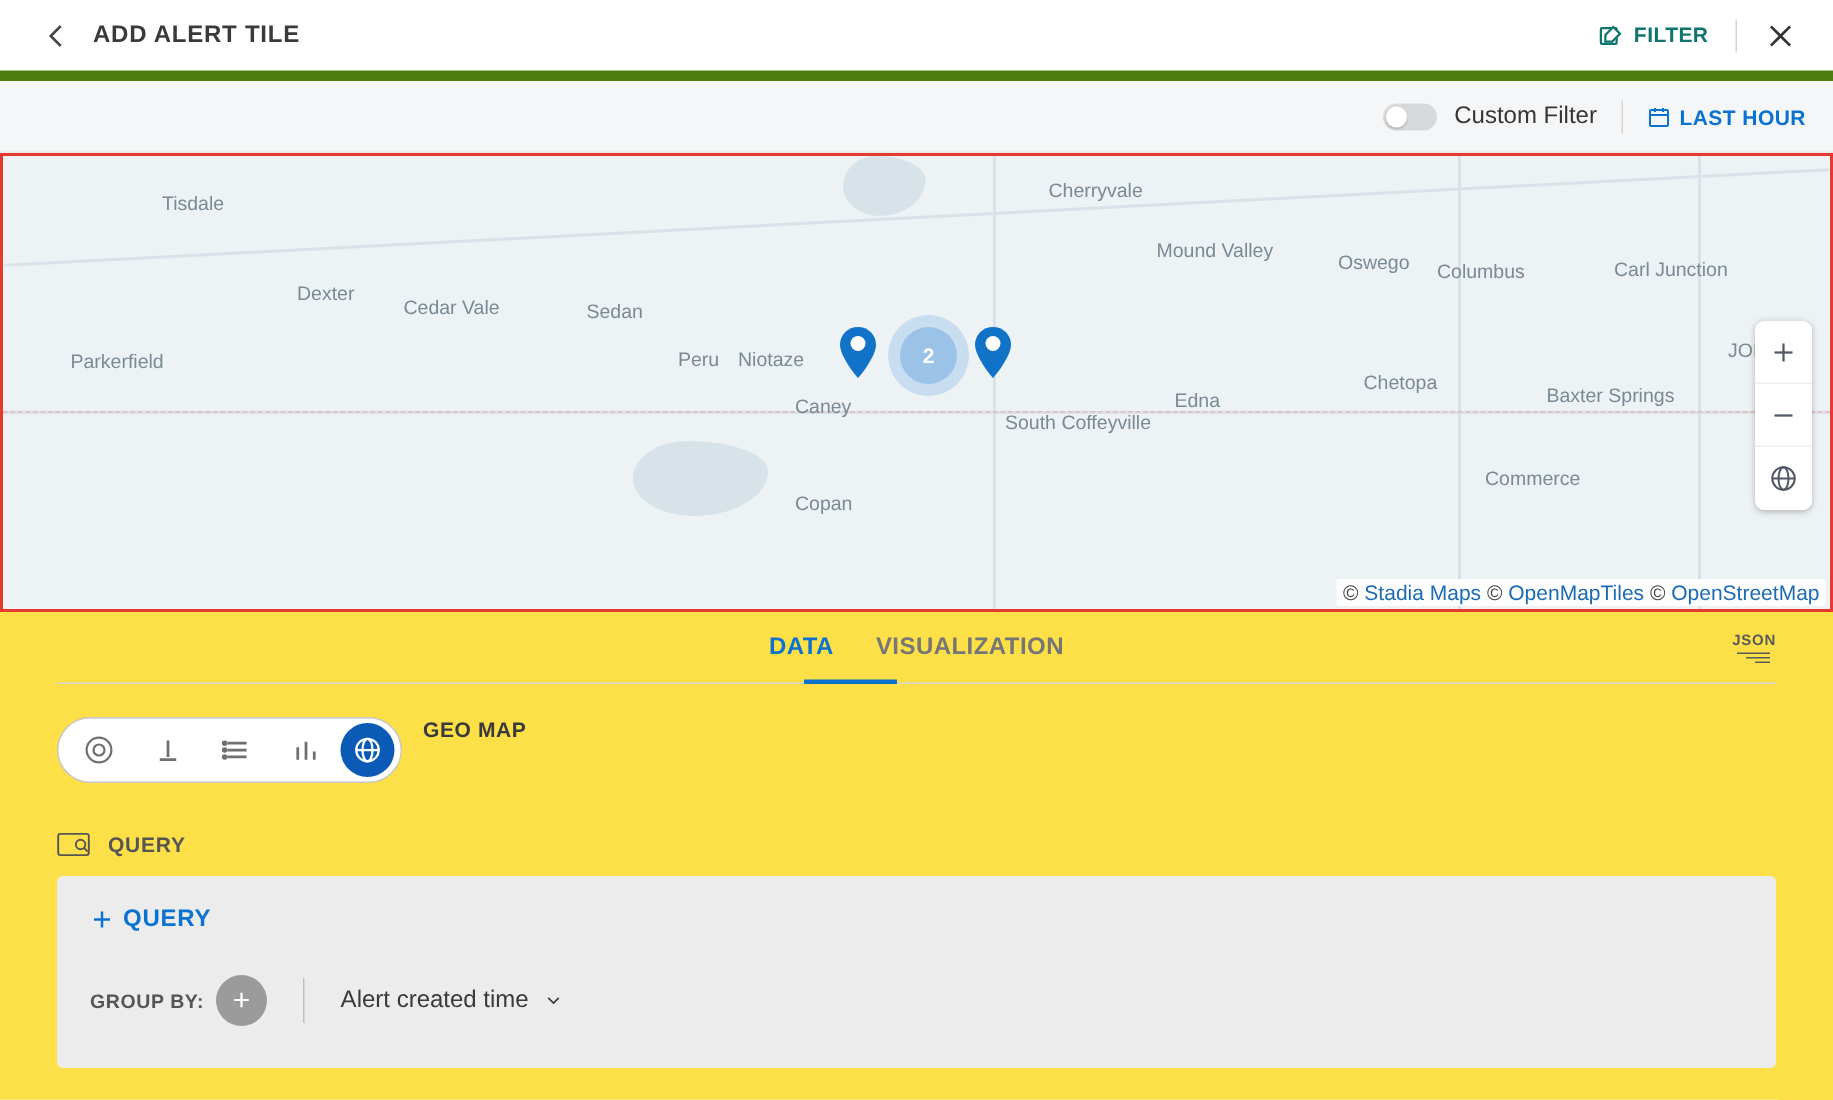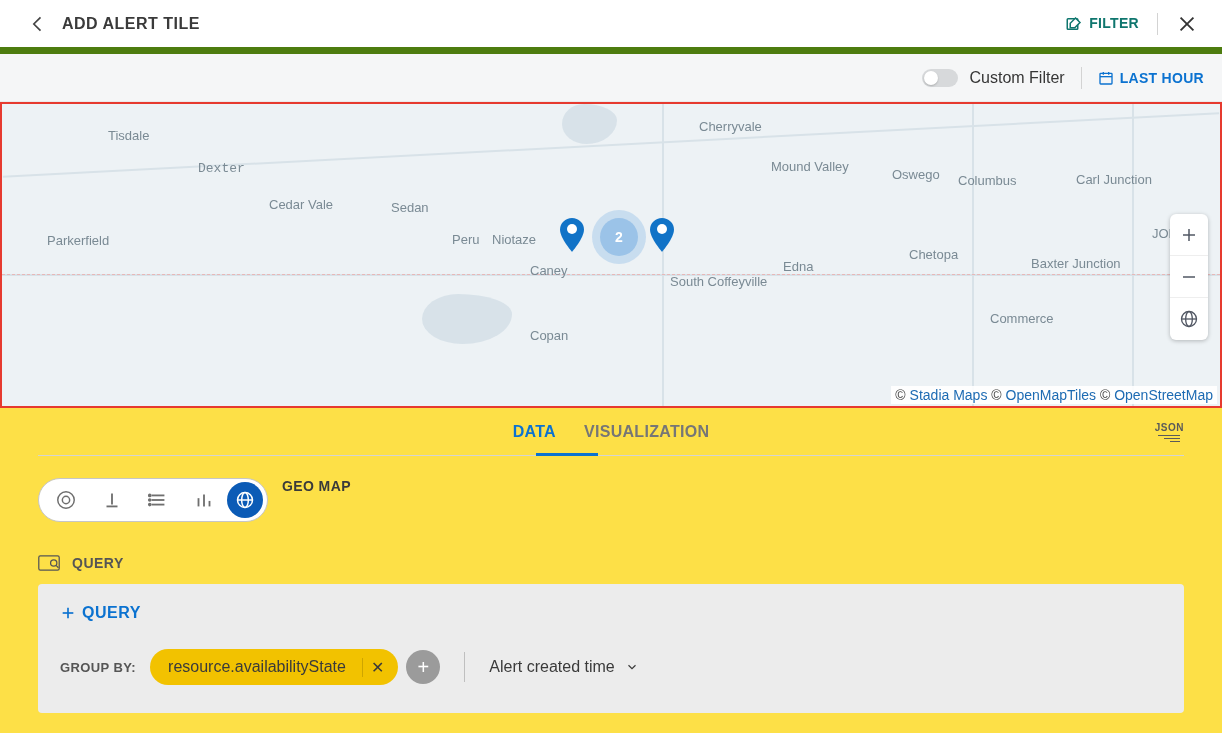--- a/index.html
+++ b/index.html
@@ -123,35 +123,35 @@
     <div class="road" style="left:0; top:170px; width:100%; height:2px;"></div>
     <div class="road" style="left:660px; top:0; width:2px; height:100%;"></div>
     <div class="road" style="left:970px; top:0; width:2px; height:100%;"></div>
     <div class="road" style="left:1130px; top:0; width:2px; height:100%;"></div>
     <div class="dash-border" style="top:170px;"></div>
 
     <div class="blob" style="left:560px; top:0; width:55px; height:40px;"></div>
     <div class="blob" style="left:420px; top:190px; width:90px; height:50px;"></div>
 
     <span class="city" style="left:106px; top:24px;">Tisdale</span>
-    <span class="city" style="left:196px; top:57px;font-family:Liberation Mono, monospace;">Dexter</span>
+    <span class="city" style="left:196px; top:84px;">Dexter</span>
     <span class="city" style="left:267px; top:93px;">Cedar Vale</span>
     <span class="city" style="left:389px; top:96px;">Sedan</span>
     <span class="city" style="left:450px; top:128px;">Peru</span>
     <span class="city" style="left:490px; top:128px;">Niotaze</span>
     <span class="city" style="left:528px; top:159px;">Caney</span>
     <span class="city" style="left:528px; top:224px;">Copan</span>
     <span class="city" style="left:697px; top:15px;">Cherryvale</span>
     <span class="city" style="left:769px; top:55px;">Mound Valley</span>
     <span class="city" style="left:668px; top:170px;">South Coffeyville</span>
     <span class="city" style="left:781px; top:134px;margin-top:21px;">Edna</span>
     <span class="city" style="left:890px; top:63px;">Oswego</span>
     <span class="city" style="left:907px; top:143px;">Chetopa</span>
     <span class="city" style="left:956px; top:69px;">Columbus</span>
-    <span class="city" style="left:1029px; top:152px;">Baxter Junction</span>
+    <span class="city" style="left:1029px; top:152px;">Baxter Springs</span>
     <span class="city" style="left:988px; top:207px;">Commerce</span>
     <span class="city" style="left:1074px; top:68px;">Carl Junction</span>
     <span class="city" style="left:1150px; top:122px;">JOF</span>
     <span class="city" style="left:45px; top:129px;">Parkerfield</span>
 
     <div class="cluster" style="left:598px; top:114px;">2</div>
 
     <div class="pin" style="left:558px; top:114px;">
       <svg viewBox="0 0 24 34">
           <path d="M12 0C5.4 0 0 5.2 0 11.6 0 20.3 12 34 12 34s12-13.7 12-22.4C24 5.2 18.6 0 12 0z" fill="#1173c7"></path>
@@ -268,24 +268,20 @@
             <line x1="12" y1="4" x2="12" y2="20"></line>
             <line x1="4" y1="12" x2="20" y2="12"></line>
           </svg>
       </span>
       <span>QUERY</span>
     </span>
 
     <div class="groupby-row">
       <span class="groupby-label">GROUP BY:</span>
 
-      <span class="chip">
-        <span>resource.availabilityState</span>
-        <span class="chip-x-wrap"><span class="chip-x">✕</span></span>
-      </span>
 
       <span class="add-chip">+</span>
 
       <span class="vsep"></span>
 
       <span class="sort-select">
         <span>Alert created time</span>
         <span>
           <svg width="14" height="14" viewBox="0 0 24 24" fill="none" stroke="currentColor" stroke-width="2">
               <polyline points="6 9 12 15 18 9"></polyline>

